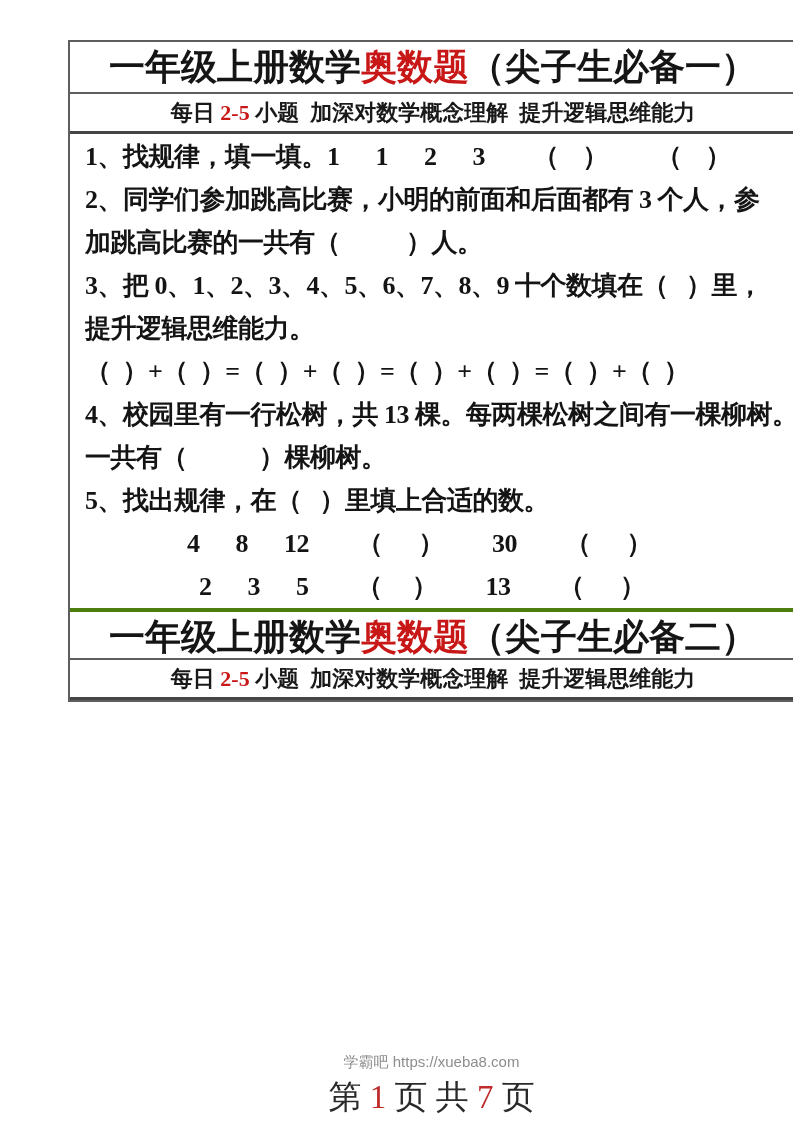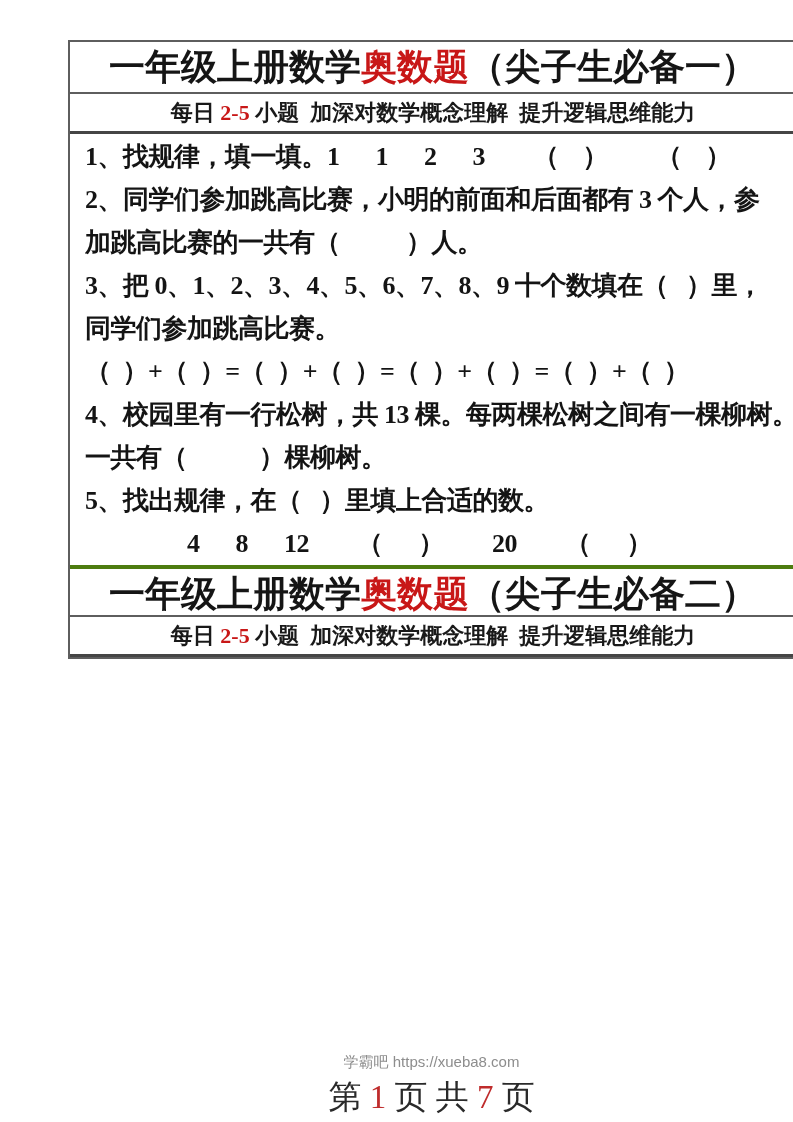--- a/index.html
+++ b/index.html
@@ -95,26 +95,27 @@
 
     <div class="title-row"><span>一年级上册数学</span><span class="red">奥数题</span><span>（尖子生必备一）</span></div>
 
     <div class="subtitle-row"><span>每日 </span><span class="red">2-5</span><span> 小题  加深对数学概念理解  提升逻辑思维能力</span></div>
 
     <div class="content">
       <div class="line">1、找规律，填一填。1      1      2      3        （    ）        （    ）</div>
       <div class="line">2、同学们参加跳高比赛，小明的前面和后面都有 3 个人，参</div>
       <div class="line">加跳高比赛的一共有（           ）人。</div>
       <div class="line">3、把 0、1、2、3、4、5、6、7、8、9 十个数填在（   ）里，</div>
-      <div class="line">同学们参加跳高比赛。</div>
+      <div class="line">提升逻辑思维能力。</div>
       <div class="line">（  ）+（  ）=（  ）+（  ）=（  ）+（  ）=（  ）+（  ）</div>
       <div class="line">4、校园里有一行松树，共 13 棵。每两棵松树之间有一棵柳树。</div>
       <div class="line">一共有（            ）棵柳树。</div>
       <div class="line">5、找出规律，在（   ）里填上合适的数。</div>
-      <div class="line">                 4      8      12        （      ）        20        （      ）</div>
+      <div class="line">                 4      8      12        （      ）        30        （      ）</div>
+      <div class="line">                   2      3      5        （     ）        13        （      ）</div>
     </div>
 
     <div class="title-row mid"><span>一年级上册数学</span><span class="red">奥数题</span><span>（尖子生必备二）</span></div>
 
     <div class="subtitle-row"><span>每日 </span><span class="red">2-5</span><span> 小题  加深对数学概念理解  提升逻辑思维能力</span></div>
 
 
   </div>
 
   <div class="footer">

